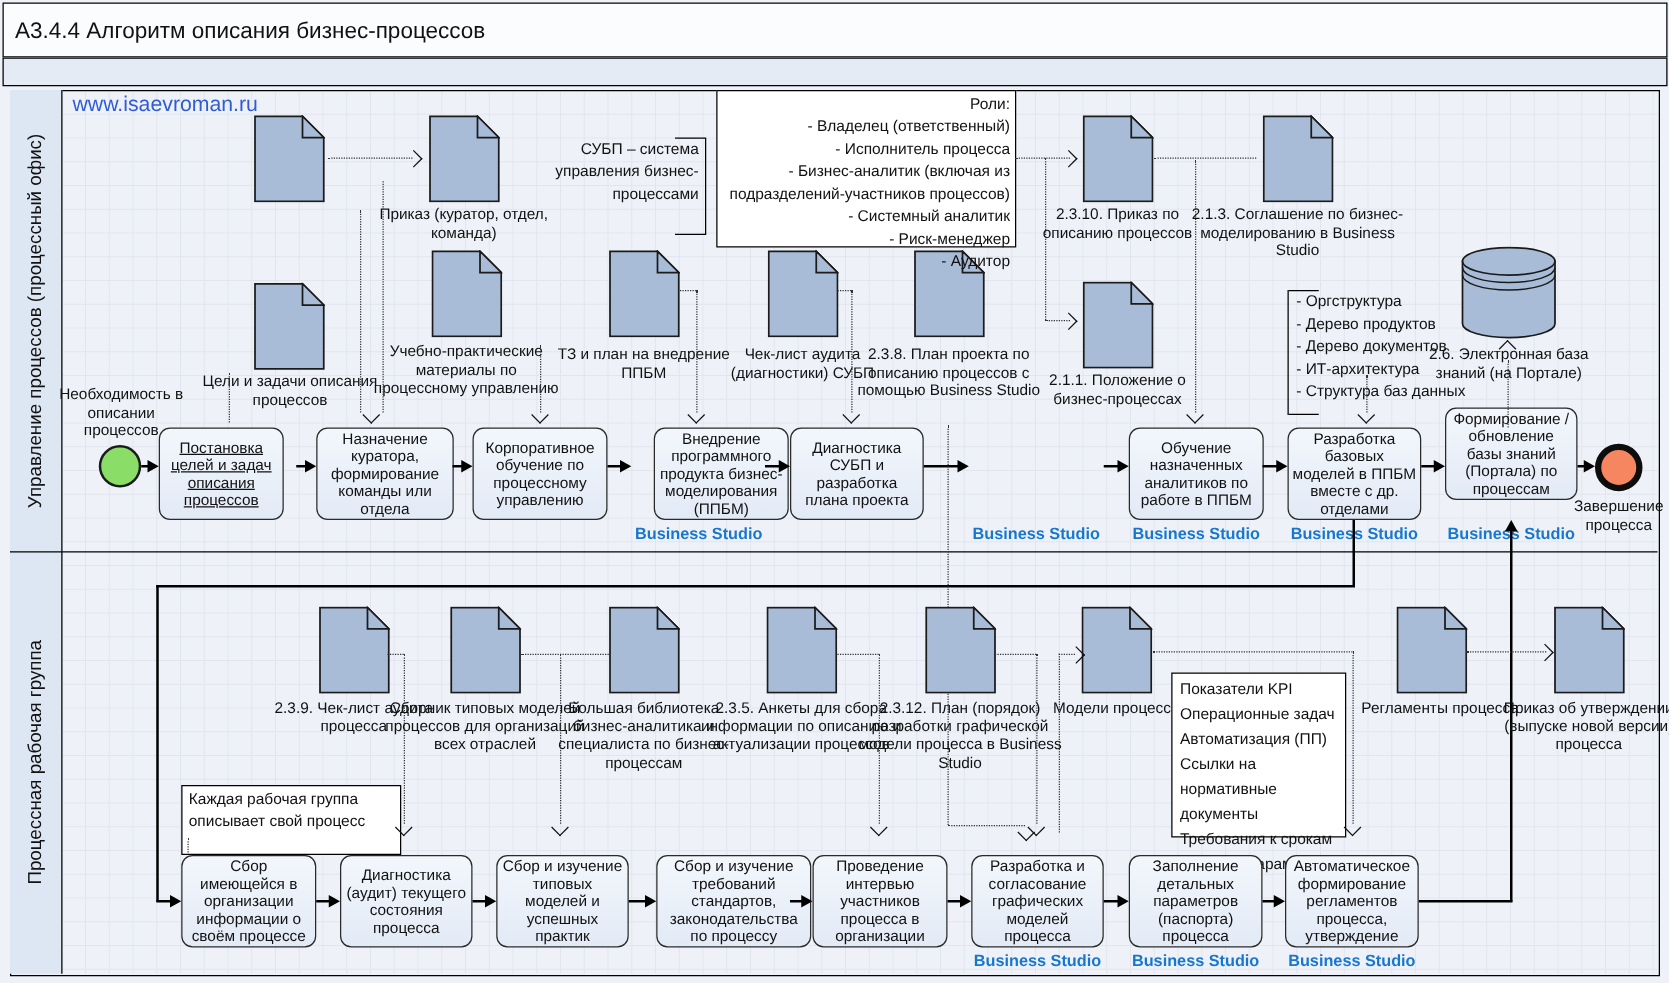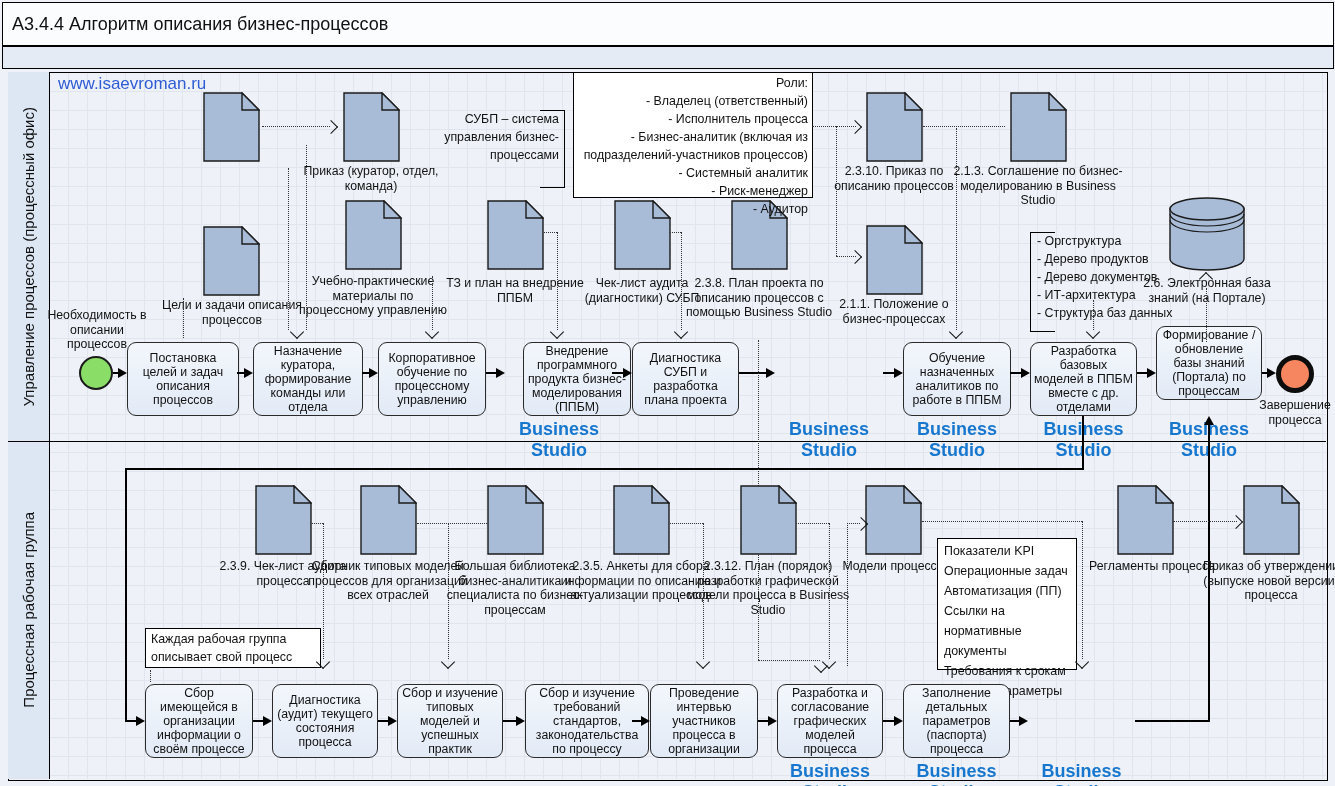--- a/index.html
+++ b/index.html
@@ -26,21 +26,21 @@
   .doc svg{display:block;}
   .doc path{fill:#a8bcd8;stroke:#1b1b1b;stroke-width:1.4;}
   .doclabel{font-size:12.3px;line-height:14.6px;text-align:center;color:#111;}
   
   .cyl .body{fill:#a8bcd8;stroke:#1b1b1b;stroke-width:1.4;}
   .cyl .ring{fill:none;stroke:#1b1b1b;stroke-width:1.2;}
   
   .pbox{background:linear-gradient(#f3f7fc,#e2eaf6);border:1.4px solid #2a2a2a;border-radius:9px;
     display:flex;align-items:center;justify-content:center;text-align:center;
     font-size:12.3px;line-height:14.2px;padding:2px 3px;box-sizing:border-box;height:74px;}
-  .bs{font-size:18px;font-weight:bold;color:#1777cf;text-align:center;}
+  .bs{font-size:13px;font-weight:bold;color:#1777cf;text-align:center;}
   
   .startev{width:34px;height:34px;border-radius:50%;background:#8ade68;border:2.4px solid #1b1b1b;box-sizing:border-box;}
   .endev{width:38px;height:38px;border-radius:50%;background:#f68660;border:5.5px solid #0d0d0d;box-sizing:border-box;}
   .evlabel{font-size:12.3px;line-height:14.6px;text-align:center;}
   
   .ann{font-size:12.4px;line-height:18px;white-space:pre-line;color:#111;}
   .ann-box{border:1.2px solid #000;background:#fff;box-sizing:border-box;}
   .bracket-r{border-right:1.3px solid #000;text-align:right;padding-right:5px;}
   .bracket-r::before{content:"";position:absolute;right:0;top:0;width:24px;border-top:1.3px solid #000;}
   .bracket-r::after{content:"";position:absolute;right:0;bottom:0;width:24px;border-top:1.3px solid #000;}
@@ -181,21 +181,21 @@
 - Аудитор</div>
   <div class="abs ann bracket-l" style="left:1030px;top:232px;width:138px;height:100px;">- Оргструктура
 - Дерево продуктов
 - Дерево документов
 - ИТ-архитектура
 - Структура баз данных</div>
 
   <div class="abs evlabel" style="left:42px;top:308px;width:110px;">Необходимость в описании процессов</div>
   <div class="abs startev" style="left:79px;top:356px;"></div>
 
-  <div class="abs pbox" style="left:127px;top:342px;width:112px;">Постановка целей и задач описания процессов</div>
+  <div class="abs pbox" style="left:127px;top:342px;width:100px;text-decoration:underline;">Постановка целей и задач описания процессов</div>
   <div class="abs pbox" style="left:378px;top:342px;width:108px;">Корпоративное обучение по процессному управлению</div>
   <div class="abs pbox" style="left:253px;top:342px;width:110px;">Назначение куратора, формирование команды или отдела</div>
   <div class="abs pbox" style="left:523px;top:342px;width:108px;">Внедрение программного продукта бизнес-моделирования (ППБМ)</div>
   <div class="abs pbox" style="left:632px;top:342px;width:107px;">Диагностика СУБП и разработка плана проекта</div>
   <div class="abs pbox" style="left:903px;top:342px;width:108px;">Обучение назначенных аналитиков по работе в ППБМ</div>
   <div class="abs pbox" style="left:1030px;top:342px;width:107px;">Разработка базовых моделей в ППБМ вместе с др. отделами</div>
   <div class="abs pbox" style="left:1156px;top:326px;width:106px;">Формирование / обновление базы знаний (Портала) по процессам</div>
 
   <div class="abs bs" style="left:505px;top:419px;width:108px;">Business Studio</div>
   <div class="abs bs" style="left:775px;top:419px;width:108px;">Business Studio</div>
@@ -328,30 +328,31 @@
       </svg>
     </div>
   <div class="abs doclabel" style="left:1201px;top:559px;width:140px;">Приказ об утверждении (выпуске новой версии) процесса</div>
 
   <div class="abs ann ann-box" style="left:937px;top:538px;width:140px;height:132px;padding:2px 6px;line-height:20px;">Показатели KPI
 Операционные задач
 Автоматизация (ПП)
 Ссылки на нормативные документы
 Требования к срокам
 И другие параметры</div>
-  <div class="abs ann ann-box" style="left:145px;top:628px;width:176px;height:40px;padding:1px 5px;">Каждая рабочая группа
+  <div class="abs ann ann-box" style="left:145px;top:628px;width:176px;height:56px;padding:1px 5px;">Каждая рабочая группа
 описывает свой процесс</div>
 
   <div class="abs pbox" style="left:145px;top:684px;width:108px;">Сбор имеющейся в организации информации о своём процессе</div>
   <div class="abs pbox" style="left:397px;top:684px;width:106px;">Сбор и изучение типовых моделей и успешных практик</div>
   <div class="abs pbox" style="left:272px;top:684px;width:106px;">Диагностика (аудит) текущего состояния процесса</div>
   <div class="abs pbox" style="left:525px;top:684px;width:124px;">Сбор и изучение требований стандартов, законодательства по процессу</div>
   <div class="abs pbox" style="left:650px;top:684px;width:108px;">Проведение интервью участников процесса в организации</div>
   <div class="abs pbox" style="left:777px;top:684px;width:106px;">Разработка и согласование графических моделей процесса</div>
   <div class="abs pbox" style="left:903px;top:684px;width:107px;">Заполнение детальных параметров (паспорта) процесса</div>
+  <div class="abs pbox" style="left:1028px;top:684px;width:107px;">Автоматическое формирование регламентов процесса, утверждение</div>
 
   <div class="abs bs" style="left:777px;top:761px;width:106px;">Business Studio</div>
   <div class="abs bs" style="left:903px;top:761px;width:107px;">Business Studio</div>
   <div class="abs bs" style="left:1028px;top:761px;width:107px;">Business Studio</div>
 
   <div class="abs sl slh" style="left:125px;top:720px;width:14px;"></div>
     <div class="abs ah-r" style="left:136px;top:716px;"></div>
   <div class="abs sl slh" style="left:253px;top:720px;width:12px;"></div>
     <div class="abs ah-r" style="left:263px;top:716px;"></div>
   <div class="abs sl slh" style="left:378px;top:720px;width:12px;"></div>

